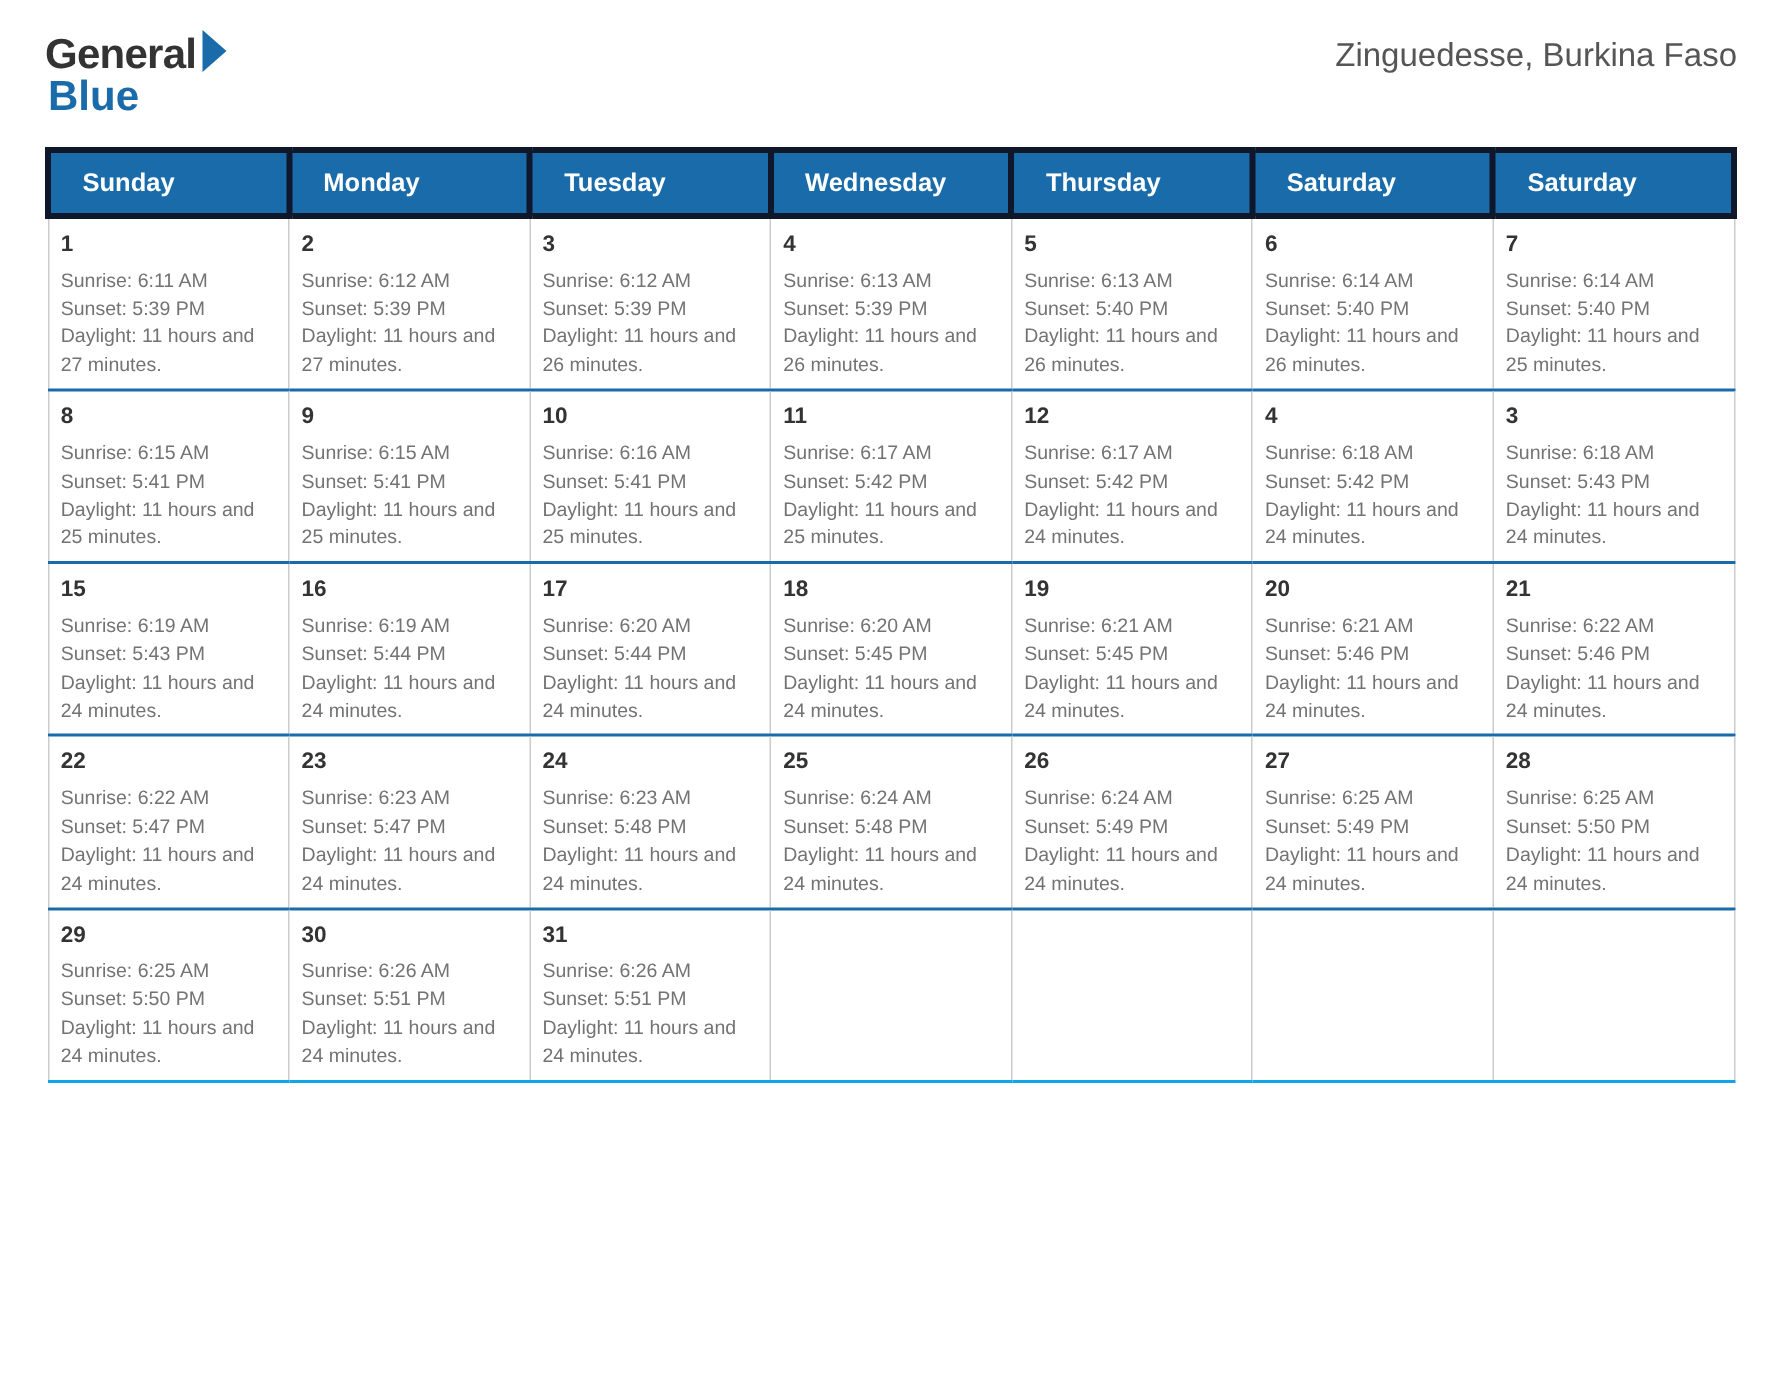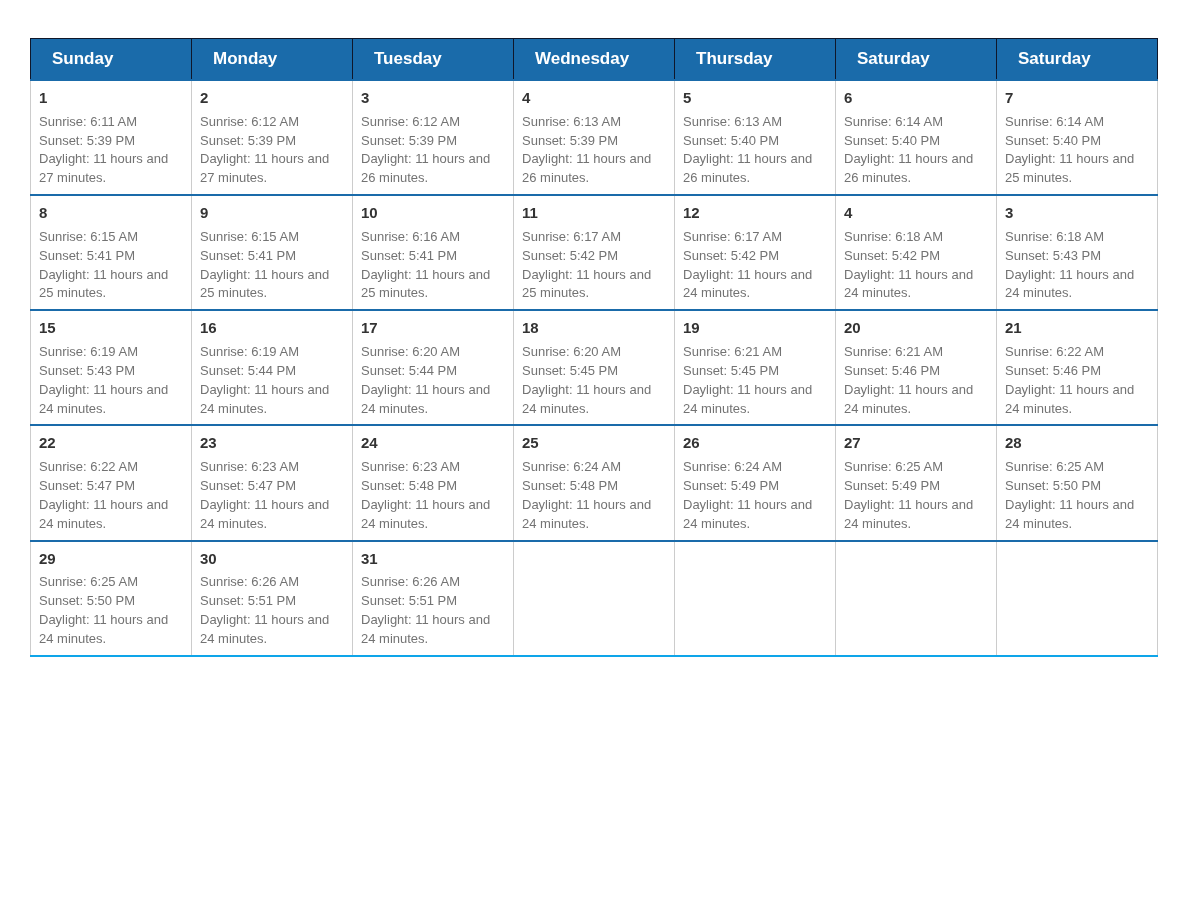--- a/index.html
+++ b/index.html
@@ -66,21 +66,21 @@
       border-collapse: collapse;
       border: 1px solid #aaa;
     }
     .calendar th {
       background-color: #1a6baa;
       color: #fff;
       font-size: 17px;
       font-weight: bold;
       padding: 10px 21px;
       text-align: left;
-      border: 1px solid #0f172a;
+      border: 4px solid #0f172a;
     }
     .calendar td {
       vertical-align: top;
       border: 1px solid #ccc;
       border-top: 2px solid #1a6baa;
       padding: 6px 8px;
       width: 14.28%;
       min-height: 110px;
       font-size: 13px;
       color: #333;
@@ -100,21 +100,29 @@
       border-top: 2px solid #1a6baa;
     }
     .calendar tr:last-child td {
       border-bottom: 2px solid #0ea5e9;
     }
   </style>
 </head>
 <body>
 
 <div class="header">
+  <div class="logo">
+    <div class="logo-top">
+      <span class="logo-general">General</span>
+      <div class="logo-arrow"></div>
+    </div>
+    <span class="logo-blue">Blue</span>
+  </div>
   <div class="title-section">
+    <div class="subtitle">Zinguedesse, Burkina Faso</div>
   </div>
 </div>
 
 <table class="calendar">
   <thead>
     <tr>
     <th>Sunday</th>
         <th>Monday</th>
         <th>Tuesday</th>
         <th>Wednesday</th>

